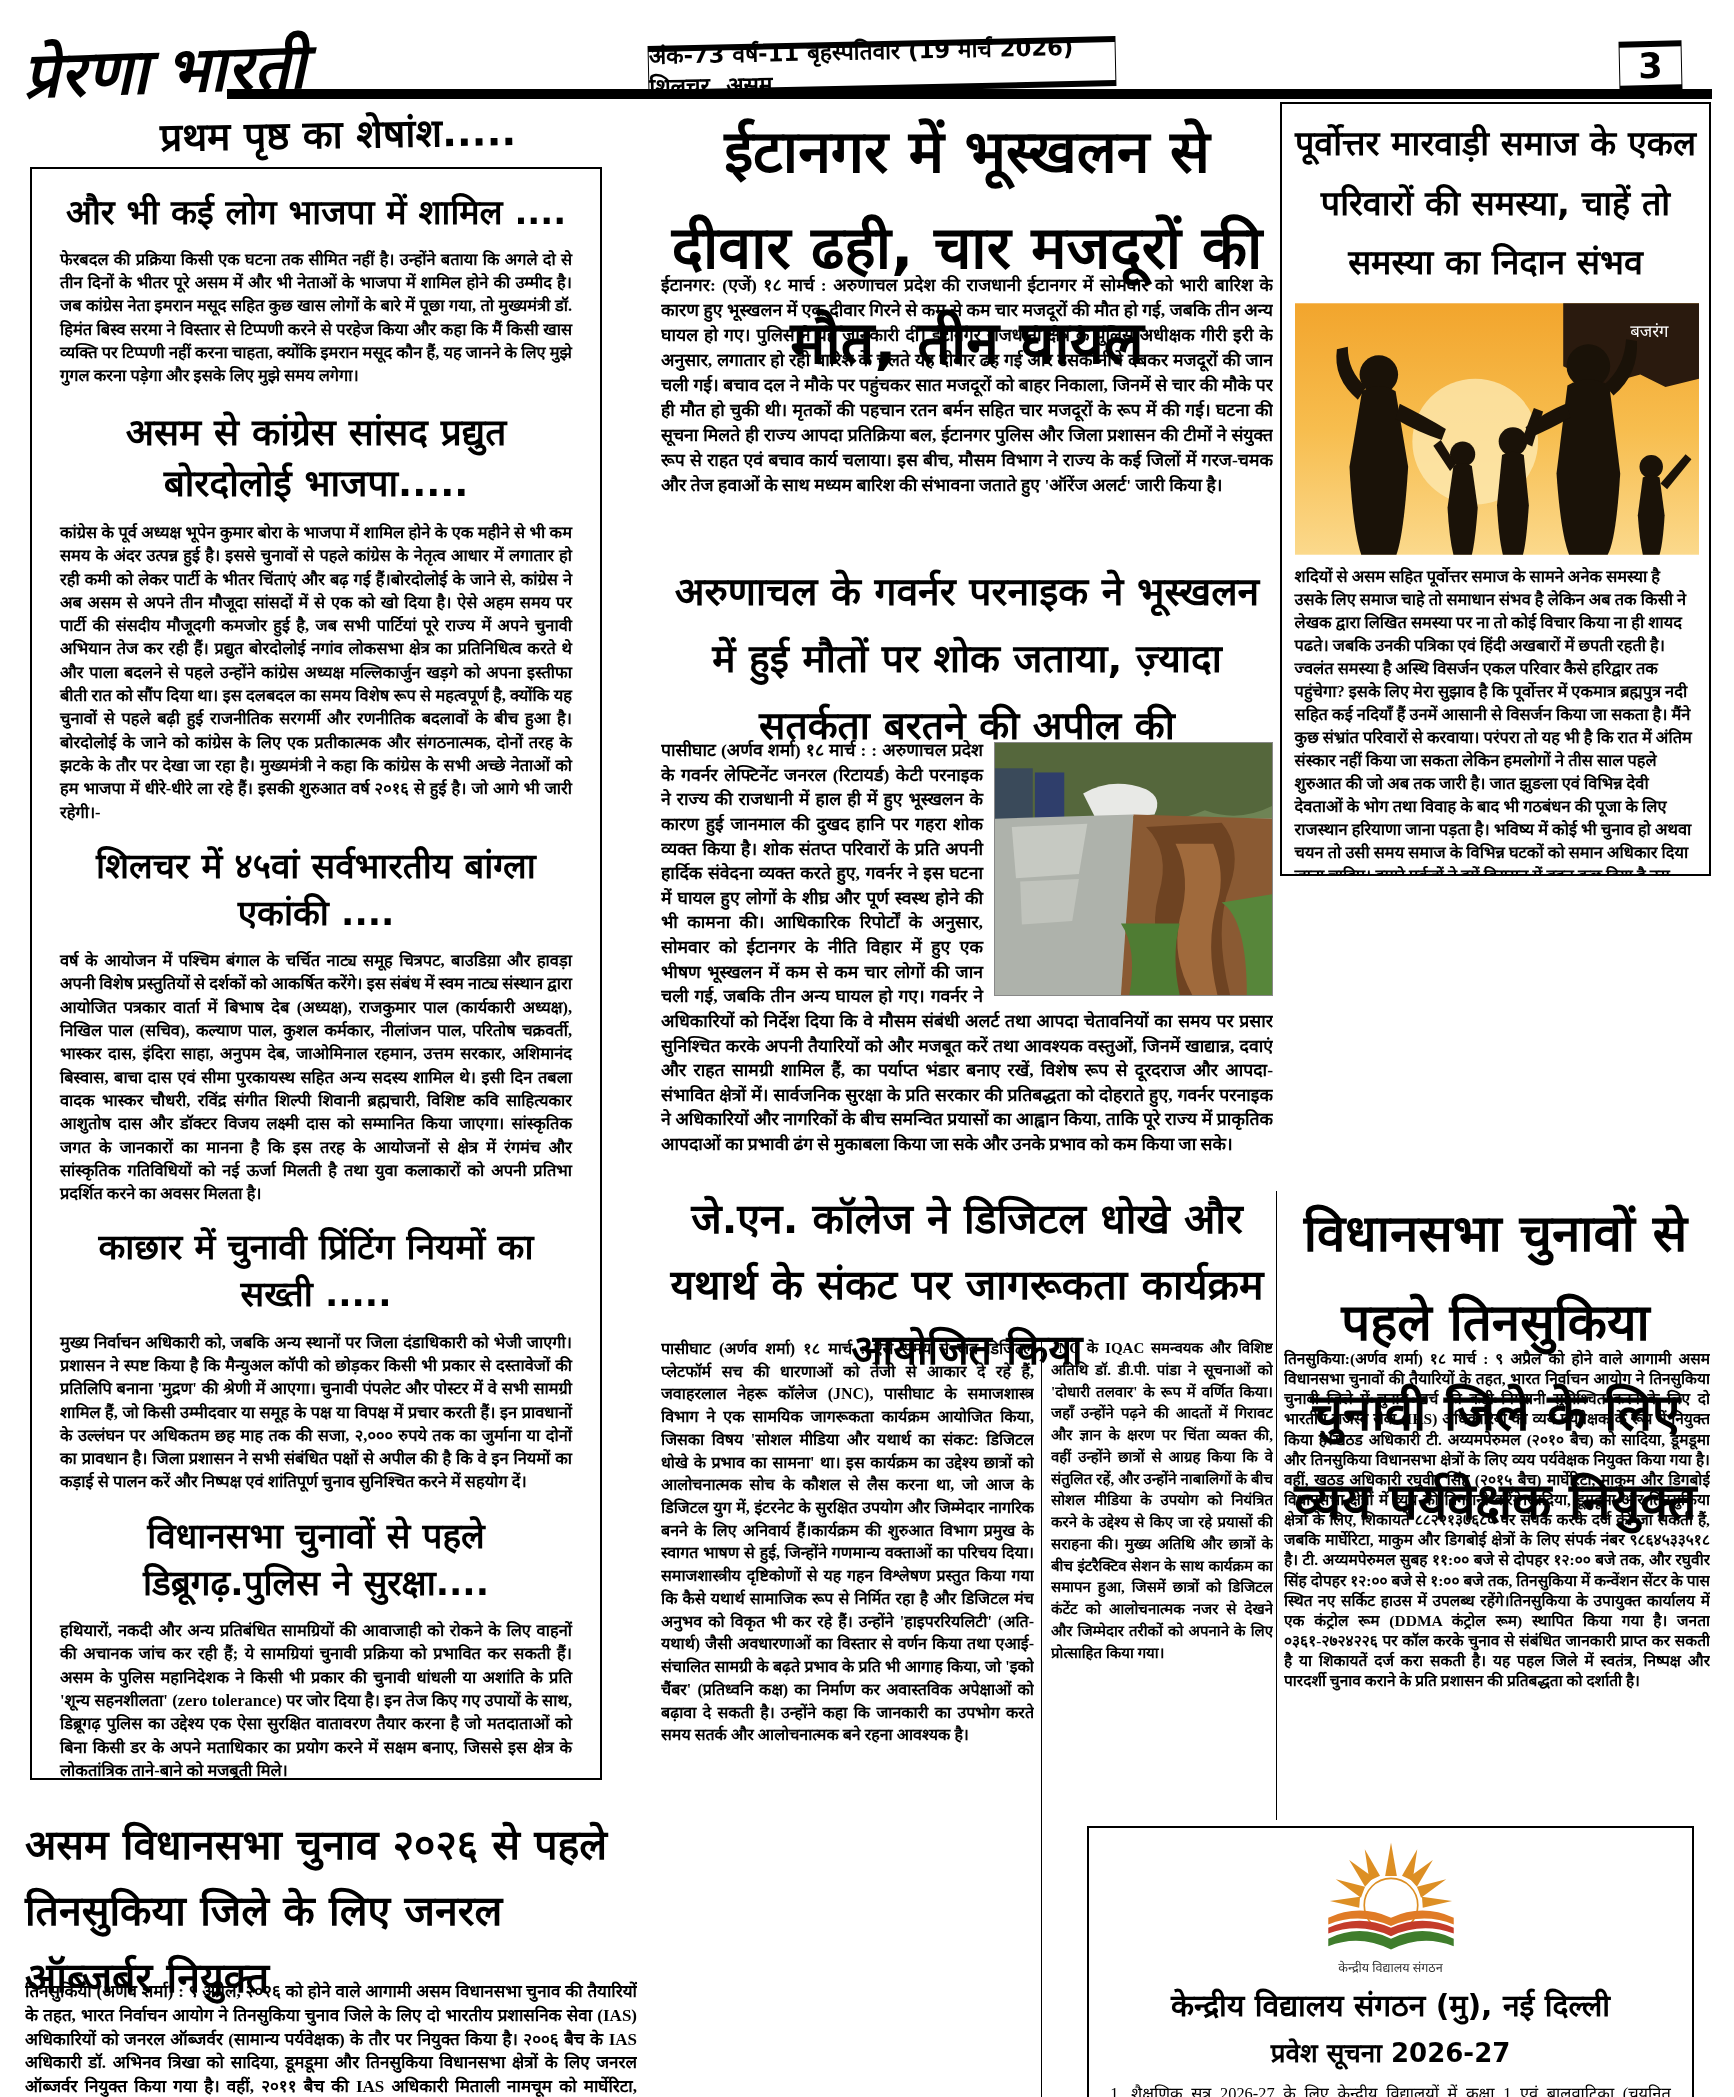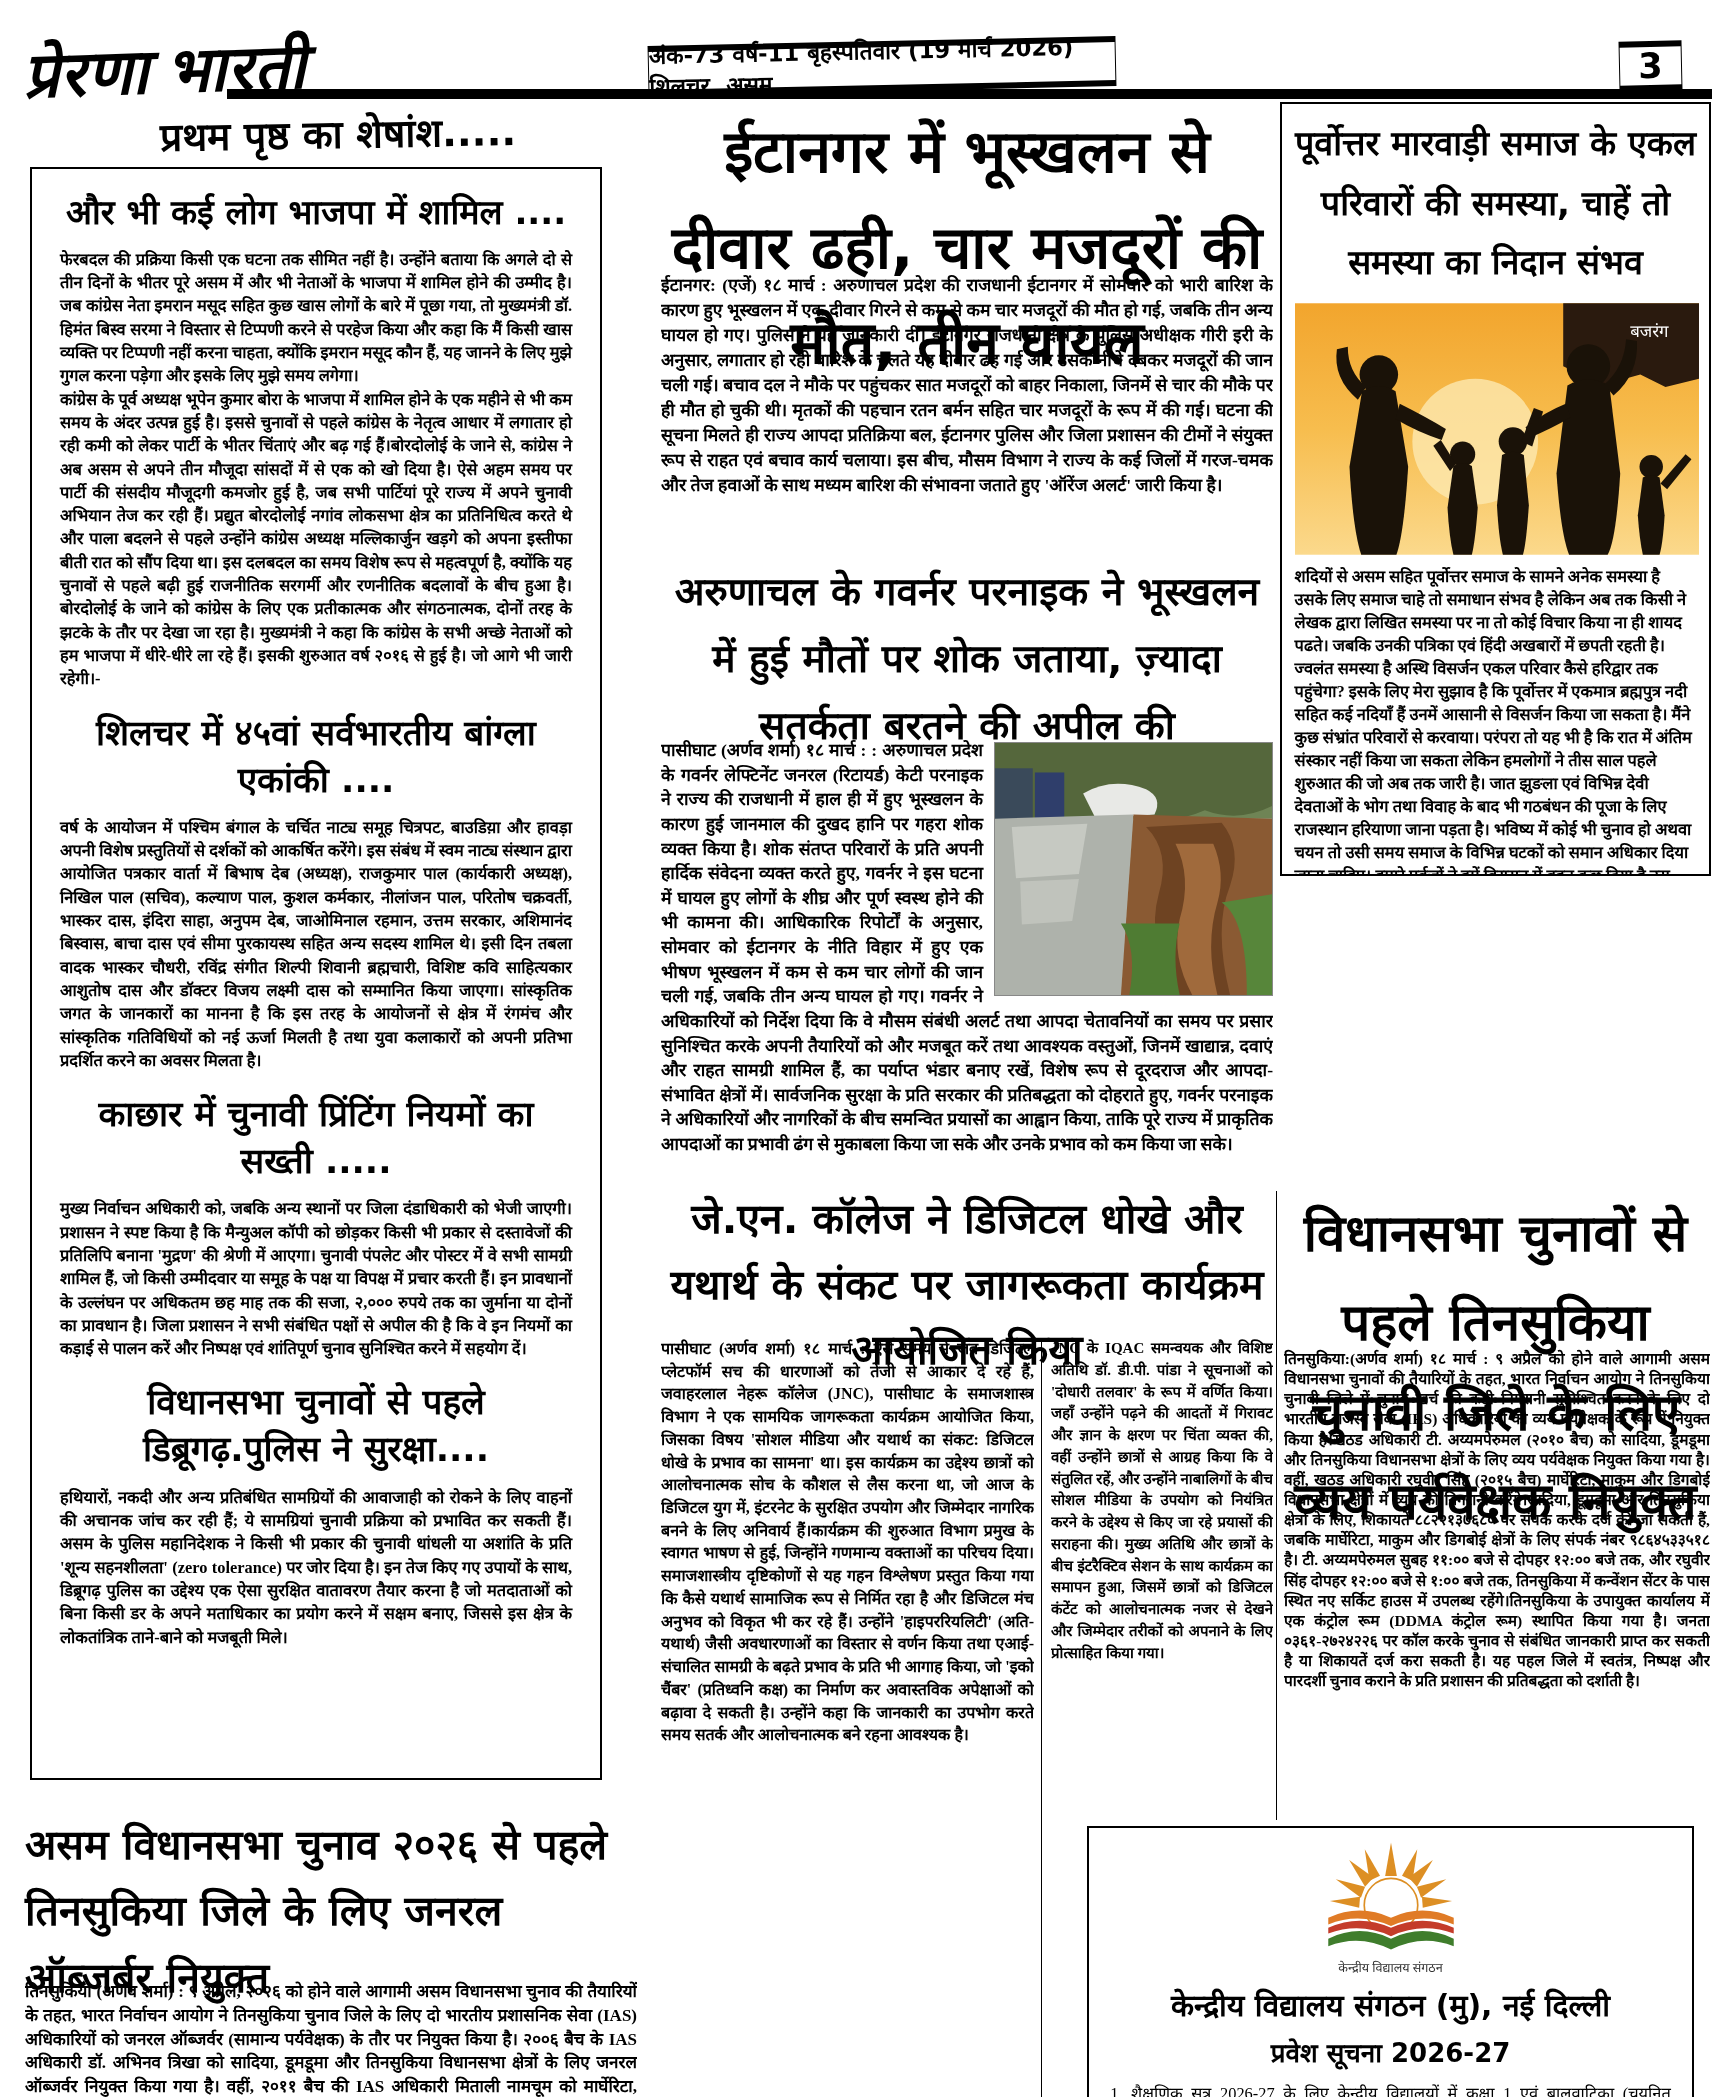--- a/index.html
+++ b/index.html
@@ -41,20 +41,21 @@
 </div>
 
 <div class="abs hl center" style="left:38px;top:106px;width:600px;font-size:39px;transform:rotate(-1deg);">प्रथम पृष्ठ का शेषांश.....</div>
 
 <div class="abs nbox" style="left:30px;top:167px;width:572px;height:1613px;padding:11px 28px;overflow:hidden;">
   <div>
     <div class="hl center" style="font-size:34px;margin:7.6px 0 14.3px;">और भी कई लोग भाजपा में शामिल ....</div>
     <div class="body-txt" style="font-size:16.4px;line-height:1.42;">फेरबदल की प्रक्रिया किसी एक घटना तक सीमित नहीं है। उन्होंने बताया कि अगले दो से तीन दिनों के भीतर पूरे असम में और भी नेताओं के भाजपा में शामिल होने की उम्मीद है। जब कांग्रेस नेता इमरान मसूद सहित कुछ खास लोगों के बारे में पूछा गया, तो मुख्यमंत्री डॉ. हिमंत बिस्व सरमा ने विस्तार से टिप्पणी करने से परहेज किया और कहा कि मैं किसी खास व्यक्ति पर टिप्पणी नहीं करना चाहता, क्योंकि इमरान मसूद कौन हैं, यह जानने के लिए मुझे गुगल करना पड़ेगा और इसके लिए मुझे समय लगेगा।</div>
   </div>
   <div>
+    <div class="hl center" style="font-size:37px;margin:17px 0 14.3px;">असम से कांग्रेस सांसद प्रद्युत बोरदोलोई भाजपा.....</div>
     <div class="body-txt" style="font-size:16.4px;line-height:1.42;">कांग्रेस के पूर्व अध्यक्ष भूपेन कुमार बोरा के भाजपा में शामिल होने के एक महीने से भी कम समय के अंदर उत्पन्न हुई है। इससे चुनावों से पहले कांग्रेस के नेतृत्व आधार में लगातार हो रही कमी को लेकर पार्टी के भीतर चिंताएं और बढ़ गई हैं।बोरदोलोई के जाने से, कांग्रेस ने अब असम से अपने तीन मौजूदा सांसदों में से एक को खो दिया है। ऐसे अहम समय पर पार्टी की संसदीय मौजूदगी कमजोर हुई है, जब सभी पार्टियां पूरे राज्य में अपने चुनावी अभियान तेज कर रही हैं। प्रद्युत बोरदोलोई नगांव लोकसभा क्षेत्र का प्रतिनिधित्व करते थे और पाला बदलने से पहले उन्होंने कांग्रेस अध्यक्ष मल्लिकार्जुन खड़गे को अपना इस्तीफा बीती रात को सौंप दिया था। इस दलबदल का समय विशेष रूप से महत्वपूर्ण है, क्योंकि यह चुनावों से पहले बढ़ी हुई राजनीतिक सरगर्मी और रणनीतिक बदलावों के बीच हुआ है। बोरदोलोई के जाने को कांग्रेस के लिए एक प्रतीकात्मक और संगठनात्मक, दोनों तरह के झटके के तौर पर देखा जा रहा है। मुख्यमंत्री ने कहा कि कांग्रेस के सभी अच्छे नेताओं को हम भाजपा में धीरे-धीरे ला रहे हैं। इसकी शुरुआत वर्ष २०१६ से हुई है। जो आगे भी जारी रहेगी।-</div>
   </div>
   <div>
     <div class="hl center" style="font-size:35px;margin:17px 0 14.3px;">शिलचर में ४५वां सर्वभारतीय बांग्ला एकांकी ....</div>
     <div class="body-txt" style="font-size:16.4px;line-height:1.42;">वर्ष के आयोजन में पश्चिम बंगाल के चर्चित नाट्य समूह चित्रपट, बाउडिय़ा और हावड़ा अपनी विशेष प्रस्तुतियों से दर्शकों को आकर्षित करेंगे। इस संबंध में स्वम नाट्य संस्थान द्वारा आयोजित पत्रकार वार्ता में बिभाष देब (अध्यक्ष), राजकुमार पाल (कार्यकारी अध्यक्ष), निखिल पाल (सचिव), कल्याण पाल, कुशल कर्मकार, नीलांजन पाल, परितोष चक्रवर्ती, भास्कर दास, इंदिरा साहा, अनुपम देब, जाओमिनाल रहमान, उत्तम सरकार, अशिमानंद बिस्वास, बाचा दास एवं सीमा पुरकायस्थ सहित अन्य सदस्य शामिल थे। इसी दिन तबला वादक भास्कर चौधरी, रविंद्र संगीत शिल्पी शिवानी ब्रह्मचारी, विशिष्ट कवि साहित्यकार आशुतोष दास और डॉक्टर विजय लक्ष्मी दास को सम्मानित किया जाएगा। सांस्कृतिक जगत के जानकारों का मानना है कि इस तरह के आयोजनों से क्षेत्र में रंगमंच और सांस्कृतिक गतिविधियों को नई ऊर्जा मिलती है तथा युवा कलाकारों को अपनी प्रतिभा प्रदर्शित करने का अवसर मिलता है।</div>
   </div>
   <div>
     <div class="hl center" style="font-size:35px;margin:17px 0 14.3px;">काछार में चुनावी प्रिंटिंग नियमों का सख्ती .....</div>
     <div class="body-txt" style="font-size:16.4px;line-height:1.42;">मुख्य निर्वाचन अधिकारी को, जबकि अन्य स्थानों पर जिला दंडाधिकारी को भेजी जाएगी।प्रशासन ने स्पष्ट किया है कि मैन्युअल कॉपी को छोड़कर किसी भी प्रकार से दस्तावेजों की प्रतिलिपि बनाना 'मुद्रण' की श्रेणी में आएगा। चुनावी पंपलेट और पोस्टर में वे सभी सामग्री शामिल हैं, जो किसी उम्मीदवार या समूह के पक्ष या विपक्ष में प्रचार करती हैं। इन प्रावधानों के उल्लंघन पर अधिकतम छह माह तक की सजा, २,००० रुपये तक का जुर्माना या दोनों का प्रावधान है। जिला प्रशासन ने सभी संबंधित पक्षों से अपील की है कि वे इन नियमों का कड़ाई से पालन करें और निष्पक्ष एवं शांतिपूर्ण चुनाव सुनिश्चित करने में सहयोग दें।</div>
   </div>

